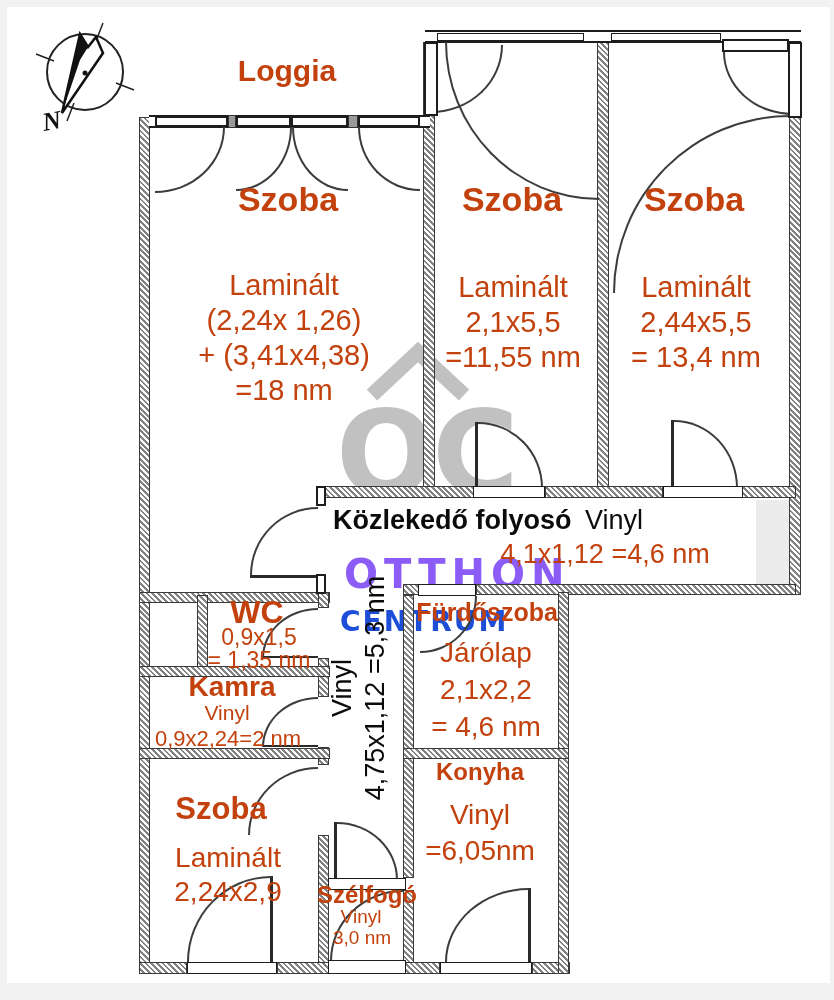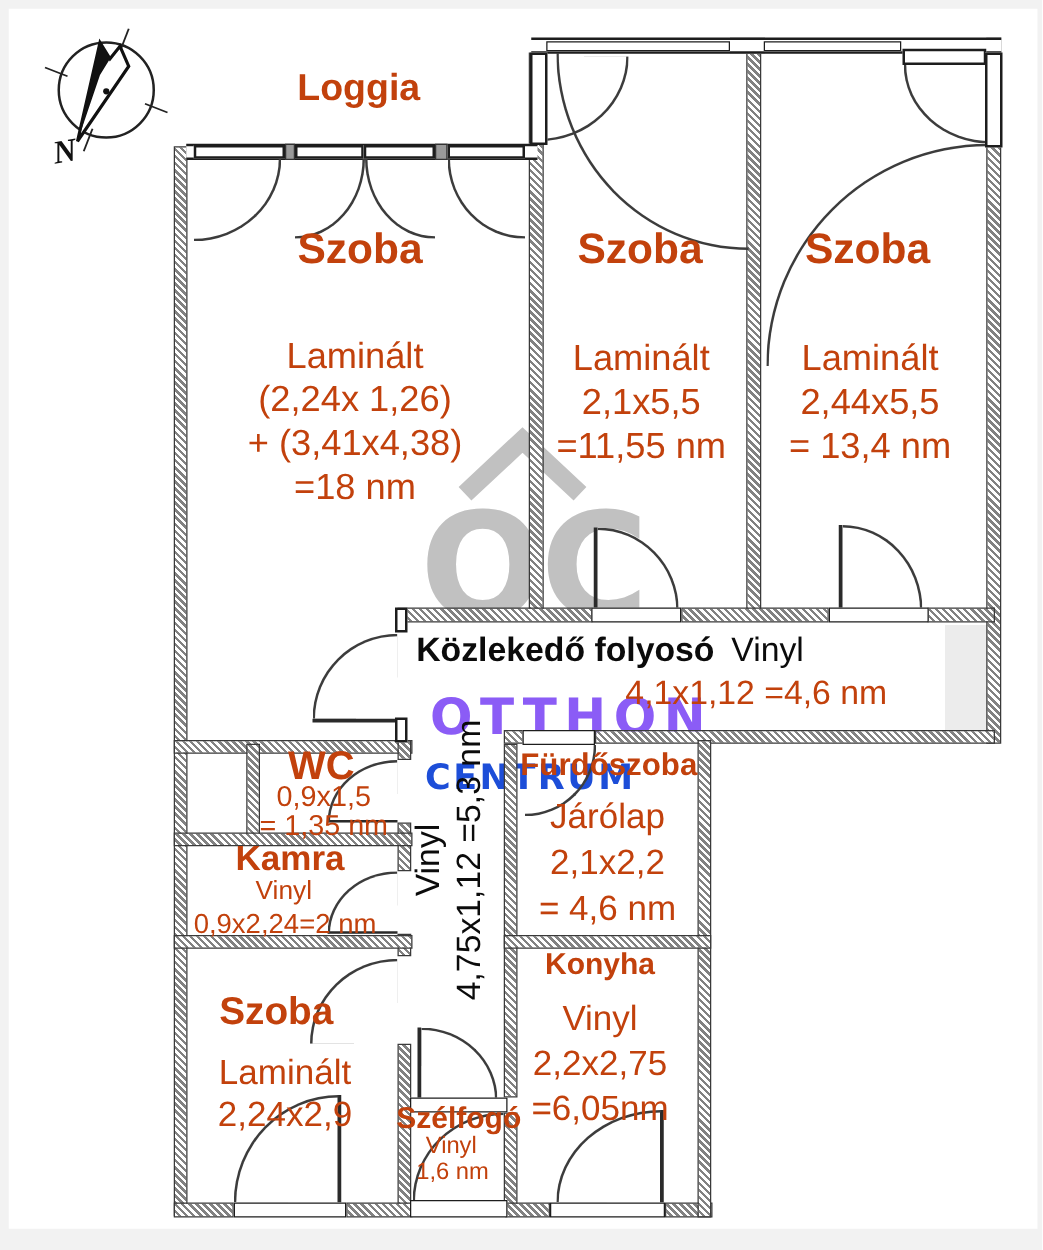--- a/index.html
+++ b/index.html
@@ -189,32 +189,31 @@
   <div class="lbl b" style="left:487px;top:598px;font-size:25px;">Fürdőszoba</div>
   <div class="lbl" style="left:486px;top:634px;font-size:28px;line-height:37px;">
     <div>Járólap</div>
     <div>2,1x2,2</div>
     <div>= 4,6 nm</div>
   </div>
 
   <div class="lbl b" style="left:480px;top:758px;font-size:24px;">Konyha</div>
   <div class="lbl" style="left:480px;top:797px;font-size:28px;line-height:36px;">
     <div>Vinyl</div>
-    <div>2,2x2,75</div>
     <div>=6,05nm</div>
   </div>
 
   <div class="lbl b" style="left:221px;top:791px;font-size:31px;">Szoba</div>
   <div class="lbl" style="left:228px;top:841px;font-size:28px;line-height:34px;">
     <div>Laminált</div>
     <div>2,24x2,9</div>
   </div>
 
   <div class="lbl b" style="left:367px;top:881px;font-size:24px;">Szélfogó</div>
   <div class="lbl" style="left:361px;top:906px;font-size:19px;">Vinyl</div>
-  <div class="lbl" style="left:362px;top:927px;font-size:19px;">1,6 nm</div>
+  <div class="lbl" style="left:362px;top:927px;font-size:19px;">3,0 nm</div>
 
   <div class="frame" style="left:0;top:0;width:834px;height:7px;"></div>
   <div class="frame" style="left:0;top:0;width:7px;height:1000px;"></div>
   <div class="frame" style="left:830px;top:0;width:4px;height:1000px;"></div>
   <div class="frame" style="left:0;top:983px;width:834px;height:17px;"></div>
 
 </div>
 
 </body></html>

